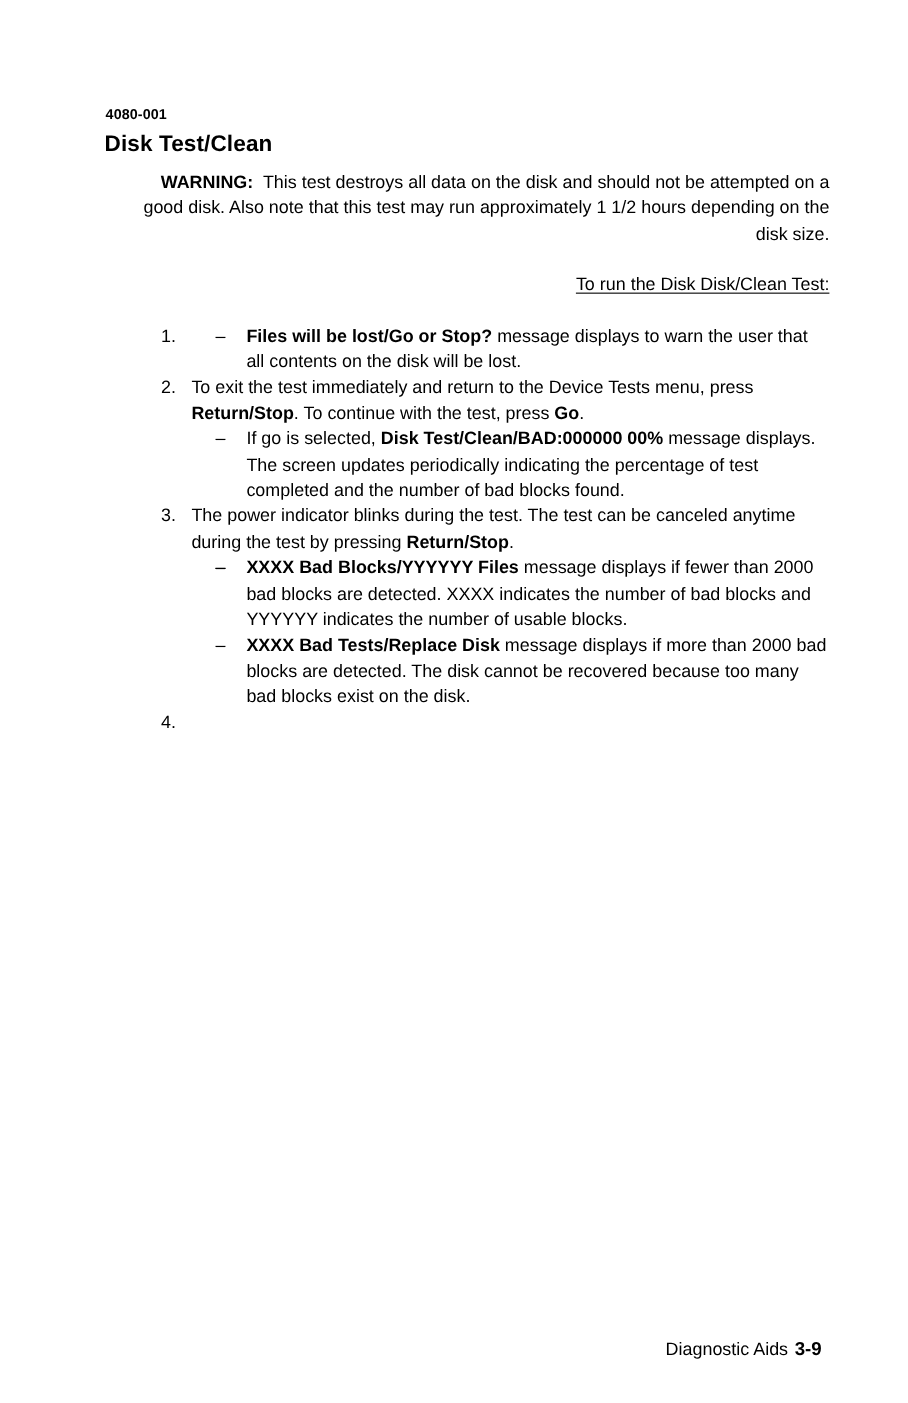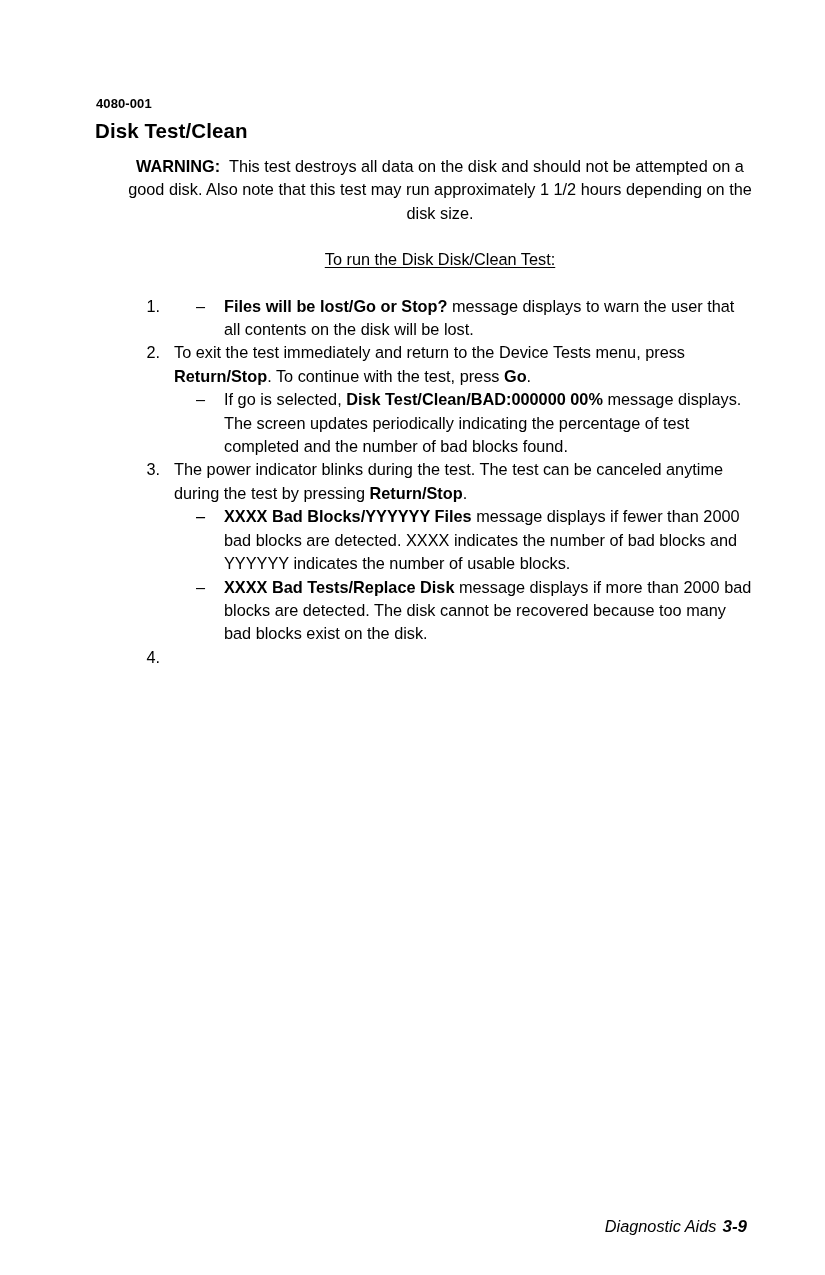--- a/index.html
+++ b/index.html
@@ -43,21 +43,21 @@
     position: absolute;
     left: 126px;
     top: 155px;
     width: 628px;
   }
 
   .para {
     font-size: 16.3px;
     line-height: 23.4px;
     margin: 0 0 0 0;
-    text-align: center;
+    text-align: right;
   }
 
   .subhead {
     font-size: 16.3px;
     line-height: 23.4px;
     margin-top: 23px;
   }
   .subhead .u {
     text-decoration: underline;
     text-underline-offset: 2px;
@@ -107,21 +107,20 @@
     text-align: left;
   }
 
   
   .doc-footer {
     position: absolute;
     right: 78px;
     bottom: 38px;
     font-size: 16.3px;
     white-space: nowrap;
-    font-style: italic;
   }
   .doc-footer .page-num {
     font-weight: bold;
     font-size: 17px;
     margin-left: 6px;
   }
 </style>
 </head>
 <body>
 

